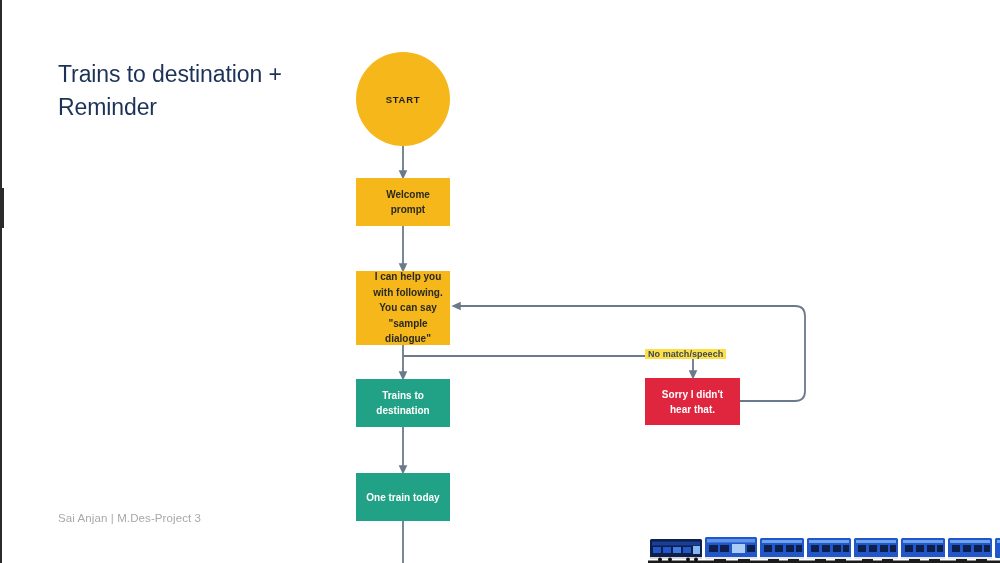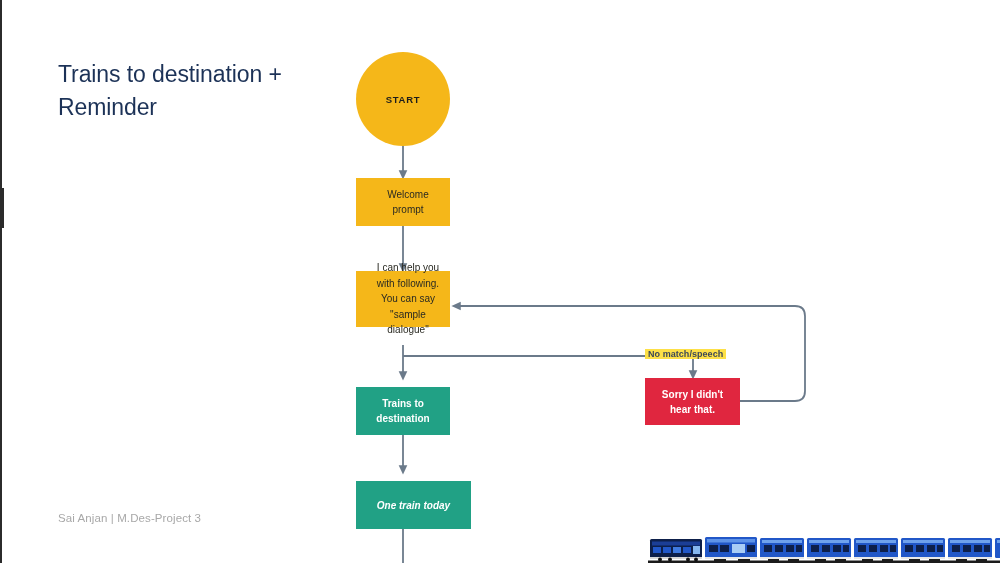--- a/index.html
+++ b/index.html
@@ -90,61 +90,59 @@
     color: #1d1d1b;
     font-size: 9.5px;
     font-weight: bold;
     letter-spacing: 0.7px;
   }
 
   .node-yellow {
     background: #f5b719;
     color: #2a2a22;
     font-size: 10px;
-    font-weight: 400;
+    font-weight: 700;
     line-height: 1.55;
     padding-left: 10px;
   }
 
   .node-welcome {
     left: 356px;
     top: 178px;
     width: 94px;
     height: 48px;
   }
 
   .node-dialogue {
     left: 356px;
     top: 271px;
     width: 94px;
-    height: 56px;
+    height: 74px;
   }
 
   .node-teal {
     background: #21a185;
     color: #ffffff;
     font-size: 10px;
     font-weight: 600;
     line-height: 1.5;
-    margin-top: 8px;
   }
 
   .node-trains {
     left: 356px;
     top: 379px;
     width: 94px;
     height: 48px;
   }
 
   .node-onetrain {
     left: 356px;
     top: 473px;
-    width: 115px;
+    width: 94px;
     height: 48px;
-    font-style: italic;
   }
 
   .node-red {
     left: 645px;
     top: 378px;
     width: 95px;
     height: 47px;
     background: #e0263f;
     color: #ffffff;
     font-size: 10px;

